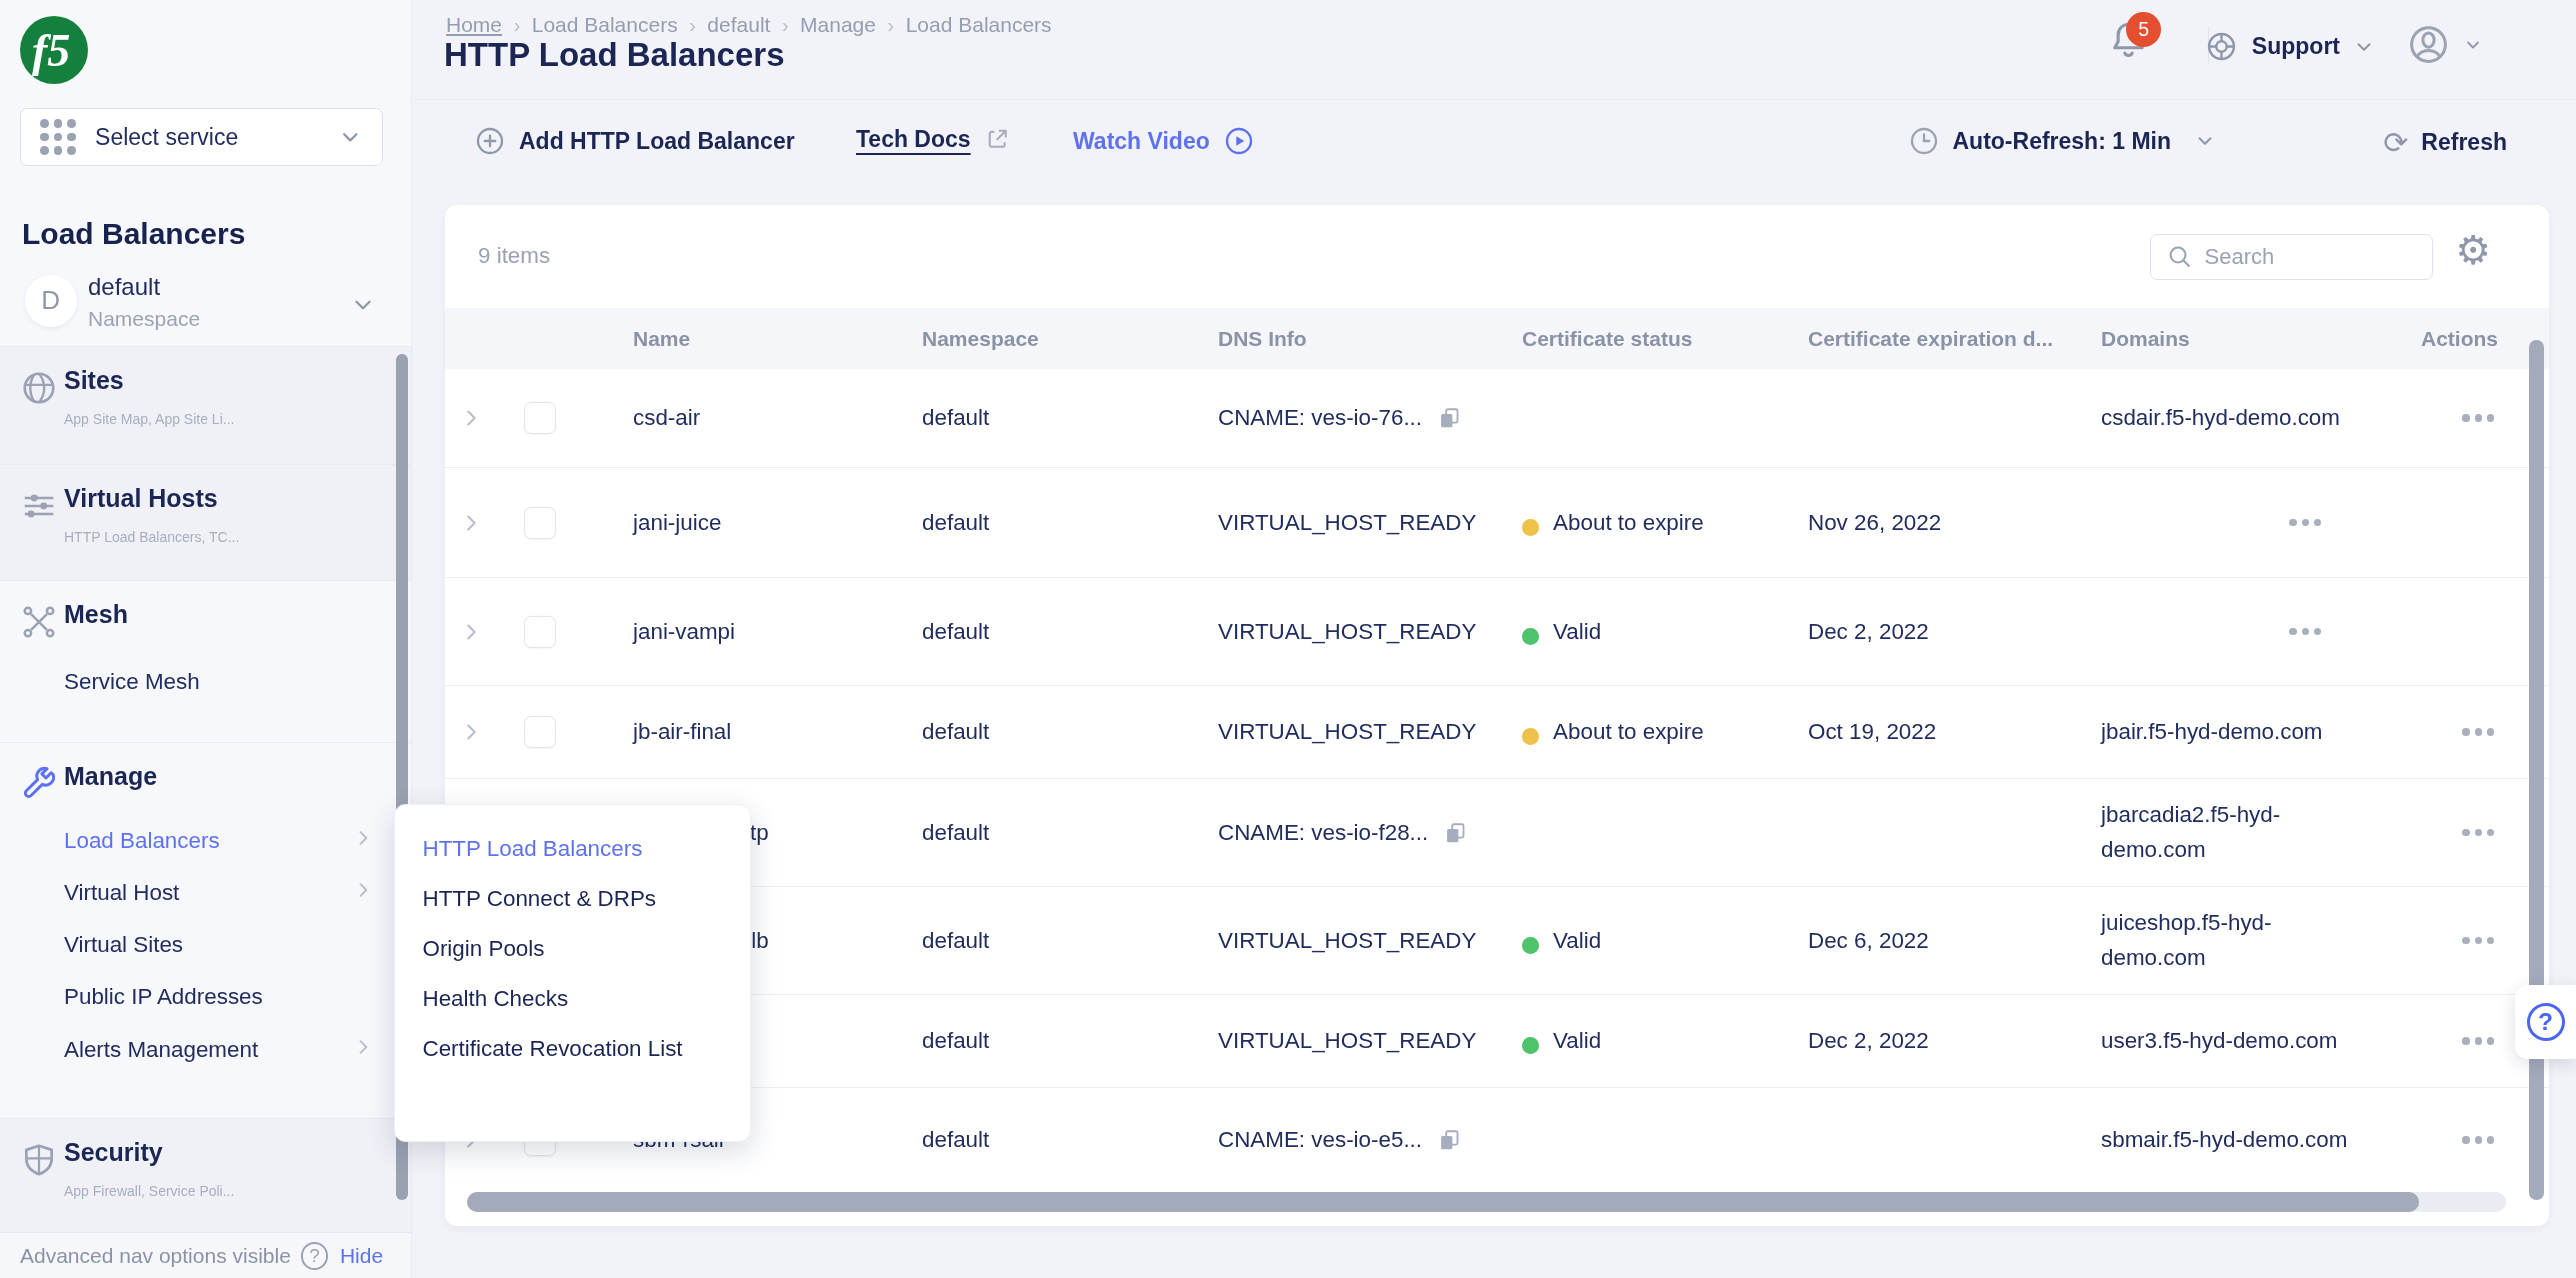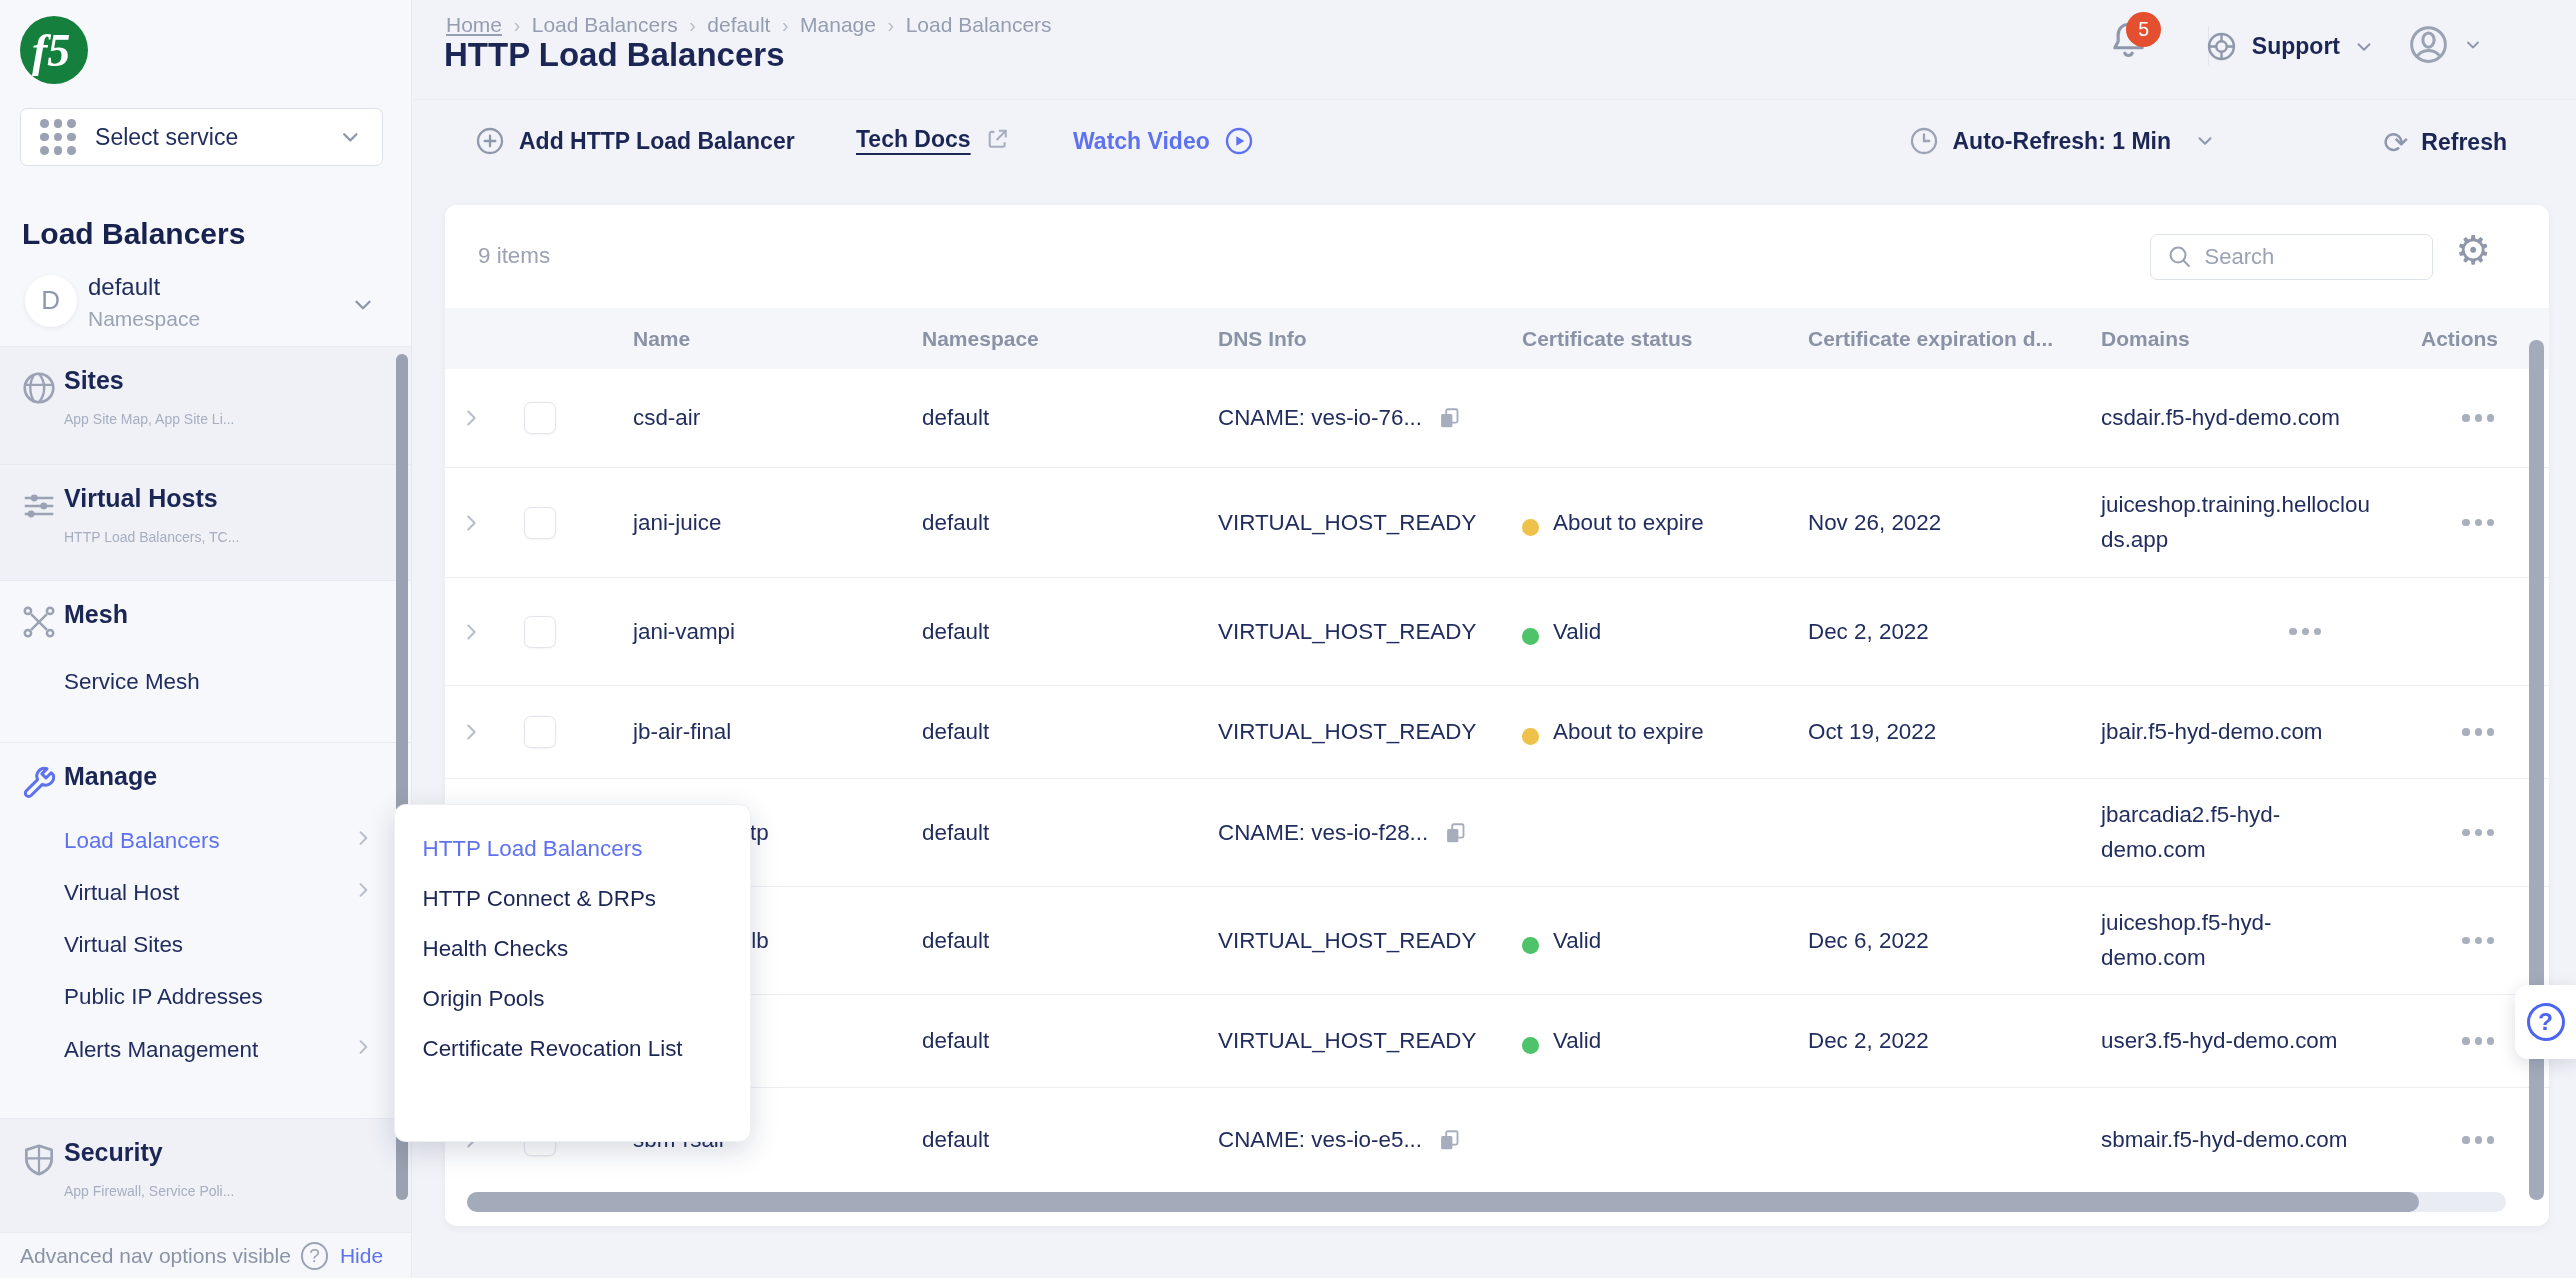--- a/index.html
+++ b/index.html
@@ -375,21 +375,20 @@
         <div class="cell">jani-juice</div>
         <div class="cell">default</div>
         <div class="cell dnswrap">
           <span>VIRTUAL_HOST_READY</span>
         </div>
         <div class="cell statwrap">
           <span class="dot" style="background: rgb(238, 194, 74);"></span>
           <span>About to expire</span>
         </div>
         <div class="cell">Nov 26, 2022</div>
-        <div class="cell"><span class="domain">juiceshop.training.helloclouds.app</span></div>
         <div class="dots">
           <i></i>
           <i></i>
           <i></i>
         </div>
       </div>
       <div class="trow" style="height: 108px;">
         <div class="expander">
           <svg width="22" height="22" viewBox="0 0 24 24">
             <path d="M9 5l7 7-7 7" fill="none" stroke="#b7bdcb" stroke-width="2.2" stroke-linecap="round" stroke-linejoin="round"></path>
@@ -551,21 +550,21 @@
   <div class="hscroll">
     <div class="thumb"></div>
   </div>
 </div>
 
 <div class="vscroll"></div>
 
 <div class="flyout" id="flyout">
     <div class="fly-item active">HTTP Load Balancers</div>
     <div class="fly-item">HTTP Connect &amp; DRPs</div>
+    <div class="fly-item">Origin Pools</div>
     <div class="fly-item">Health Checks</div>
-    <div class="fly-item">Origin Pools</div>
     <div class="fly-item">Certificate Revocation List</div>
   </div>
 
 <div class="help-btn">
   <div class="help-circle">?</div>
 </div>
 
 
 </body></html>

